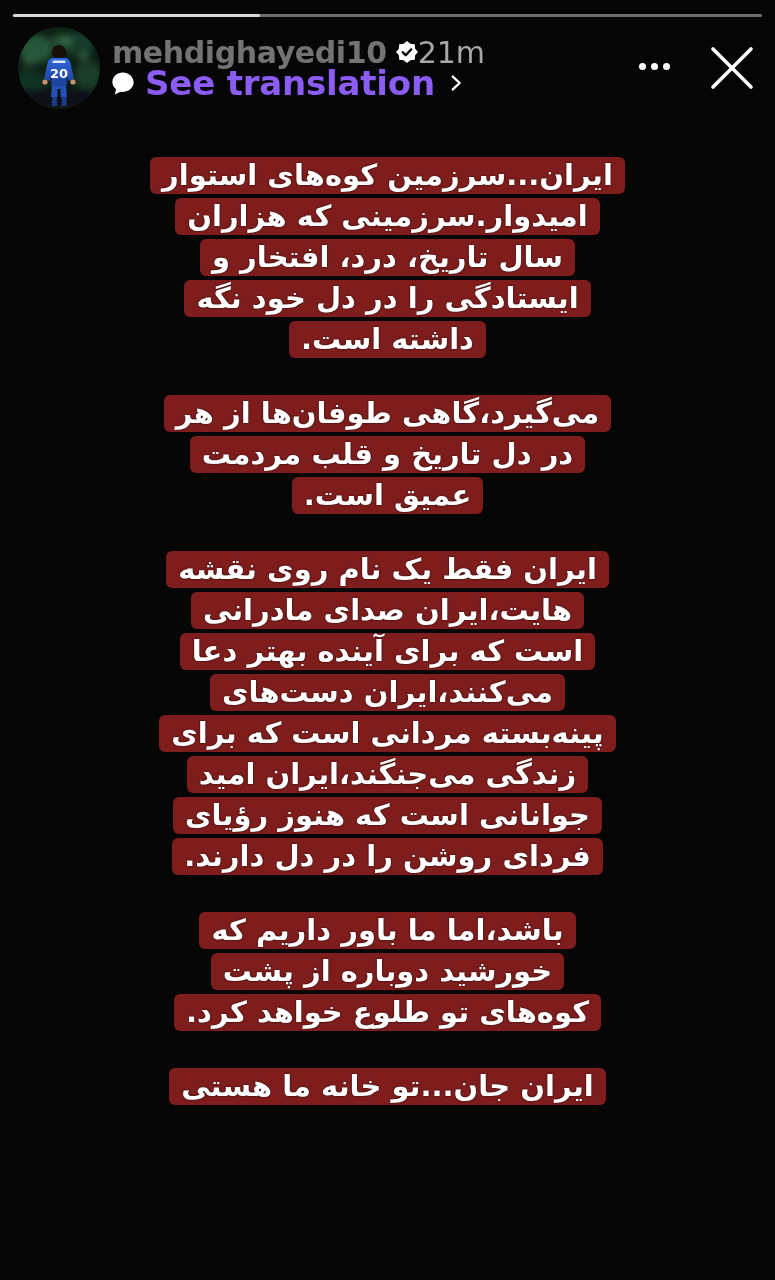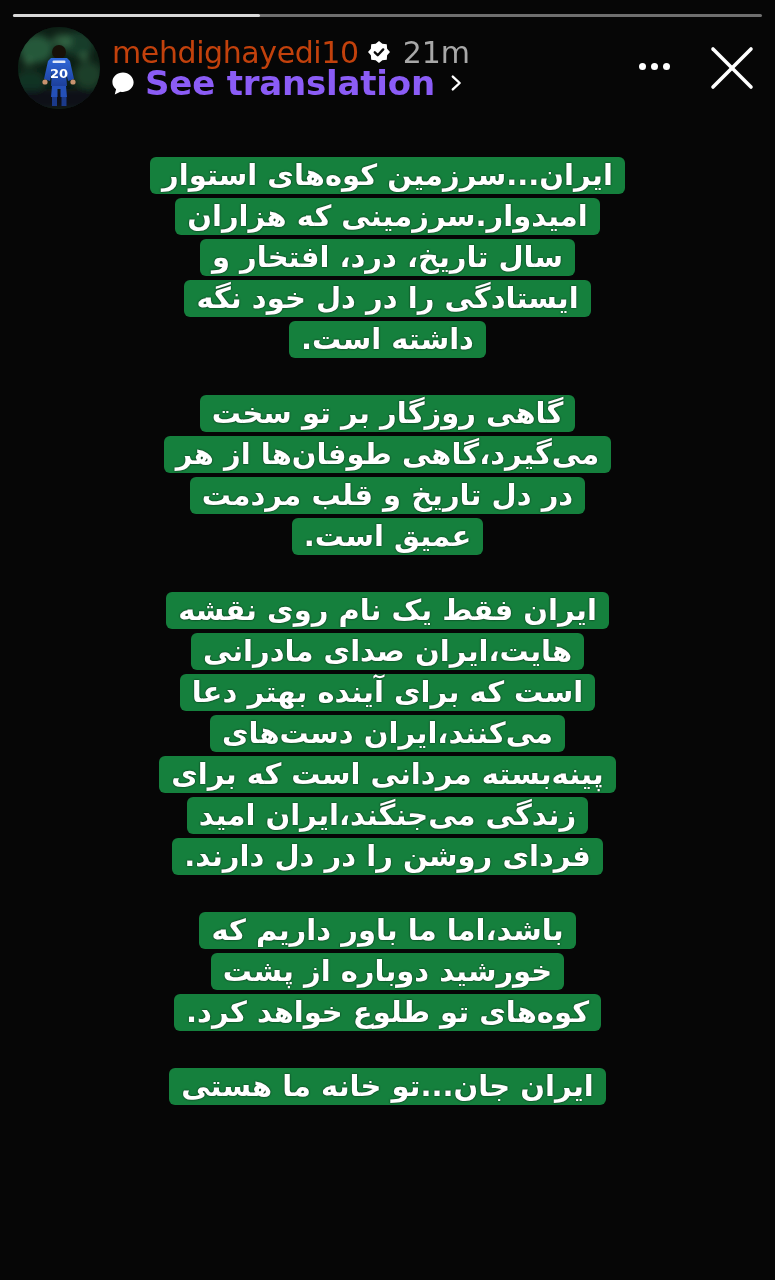--- a/index.html
+++ b/index.html
@@ -42,29 +42,29 @@
 
   .name-row {
     position: absolute;
     left: 112px; top: 33px;
     display: flex;
     align-items: center;
     height: 38px;
     white-space: nowrap;
   }
   .username {
-    color: #c2410c;
+    color: #737373;
     font-size: 30px;
-    font-weight: 400;
+    font-weight: 700;
     letter-spacing: -0.4px;
     cursor: pointer;
   }
   .badge { margin-left: 9px; display: flex; align-items: center; }
   .timestamp {
-    margin-left: 13px;
+    margin-left: 0;
     color: #a8a8a8;
     font-size: 30px;
     font-weight: 400;
   }
 
   .translation-row {
     position: absolute;
     left: 110px; top: 66px;
     display: flex;
     align-items: center;
@@ -119,21 +119,21 @@
     width: 620px;
     direction: rtl;
     text-align: center;
     color: #ffffff;
   }
   .paragraph { margin-bottom: 33px; }
   .paragraph:last-child { margin-bottom: 0; }
   .line { line-height: 37px; }
   .line-chip {
     display: inline-block;
-    background: #15803d;
+    background: #7f1d1d;
     color: #ffffff;
     font-size: 29px;
     font-weight: 700;
     line-height: 37px;
     padding: 0 12px;
     border-radius: 6px;
     text-shadow: 0 0 2px rgba(0,0,0,0.9);
   }
 </style>
 </head>
@@ -224,32 +224,32 @@
 
   <div class="story-text">
       <div class="paragraph">
         <div class="line"><span class="line-chip">ایران...سرزمین کوه‌های استوار</span></div>
         <div class="line"><span class="line-chip">امیدوار.سرزمینی که هزاران</span></div>
         <div class="line"><span class="line-chip">سال تاریخ، درد، افتخار و</span></div>
         <div class="line"><span class="line-chip">ایستادگی را در دل خود نگه</span></div>
         <div class="line"><span class="line-chip">داشته است.</span></div>
       </div>
       <div class="paragraph">
-        <div class="line"><span class="line-chip">گاهی روزگار بر تو سخت</span></div>
         <div class="line"><span class="line-chip">می‌گیرد،گاهی طوفان‌ها از هر</span></div>
         <div class="line"><span class="line-chip">در دل تاریخ و قلب مردمت</span></div>
         <div class="line"><span class="line-chip">عمیق است.</span></div>
       </div>
       <div class="paragraph">
         <div class="line"><span class="line-chip">ایران فقط یک نام روی نقشه</span></div>
         <div class="line"><span class="line-chip">هایت،ایران صدای مادرانی</span></div>
         <div class="line"><span class="line-chip">است که برای آینده بهتر دعا</span></div>
         <div class="line"><span class="line-chip">می‌کنند،ایران دست‌های</span></div>
         <div class="line"><span class="line-chip">پینه‌بسته مردانی است که برای</span></div>
         <div class="line"><span class="line-chip">زندگی می‌جنگند،ایران امید</span></div>
+        <div class="line"><span class="line-chip">جوانانی است که هنوز رؤیای</span></div>
         <div class="line"><span class="line-chip">فردای روشن را در دل دارند.</span></div>
       </div>
       <div class="paragraph">
         <div class="line"><span class="line-chip">باشد،اما ما باور داریم که</span></div>
         <div class="line"><span class="line-chip">خورشید دوباره از پشت</span></div>
         <div class="line"><span class="line-chip">کوه‌های تو طلوع خواهد کرد.</span></div>
       </div>
       <div class="paragraph">
         <div class="line"><span class="line-chip">ایران جان...تو خانه ما هستی</span></div>
       </div>

